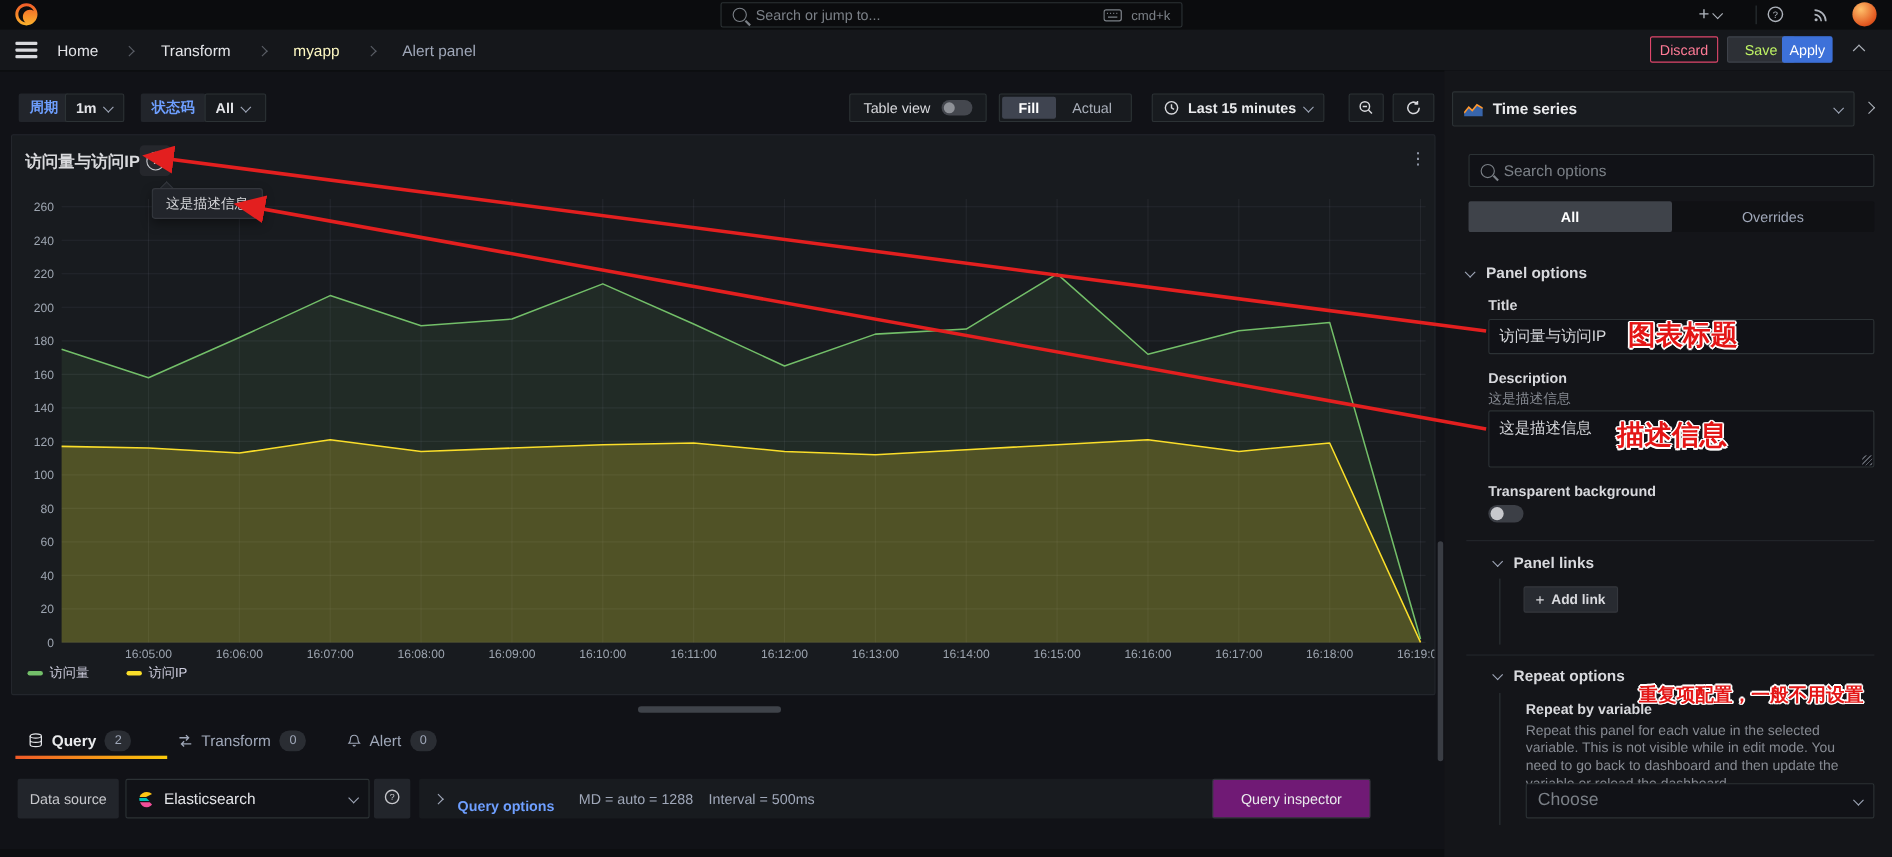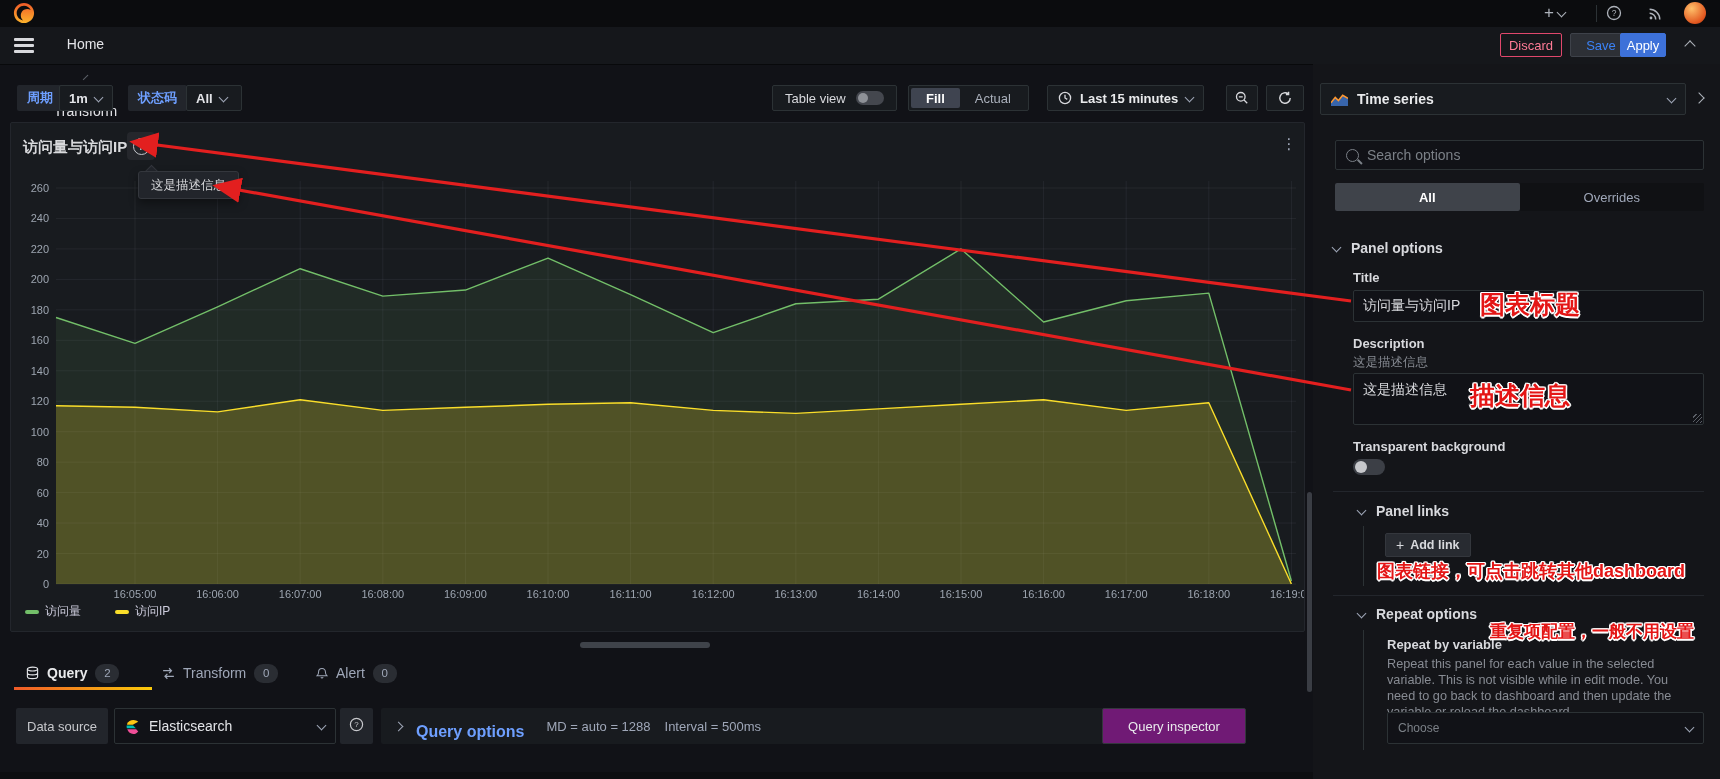--- a/index.html
+++ b/index.html
@@ -41,20 +41,33 @@
       <defs>
           <linearGradient id="glg" x1="0" y1="1" x2="0" y2="0">
         <stop offset="0" stop-color="#fcb32c"></stop>
             <stop offset="1" stop-color="#f05a28"></stop>
           </linearGradient>
         </defs>
       <path fill="url(#glg)" d="M12 1C5.9 1 1 5.9 1 12s4.9 11 11 11 11-4.9 11-11S18.1 1 12 1zm0 19c-4.4 0-8-3.6-8-8s3.6-8 8-8c3.2 0 6 1.9 7.3 4.7-1.1-.7-2.4-1.1-3.8-1.1-3.9 0-7 3.1-7 7 0 1.9.8 3.7 2 5-.2.1 1.7.4 1.5.4z"></path>
     </svg>
   </div>
 
+  <div class="abs flex input-like" style="left:655px;top:2px;width:420px;height:23px;background:#0b0c0e;padding:0 10px;gap:8px;cursor:text;">
+    <span style="width:11px;height:11px;border:1.5px solid #7b8087;border-radius:50%;position:relative;flex:none;">
+      <span style="position:absolute;width:6px;height:1.5px;background:#7b8087;transform:rotate(45deg);right:-5px;bottom:-2px;"></span>
+    </span>
+    <span class="faint" style="flex:1;font-size:13px;">Search or jump to...</span>
+    <span style="display:inline-flex;">
+      <svg width="17" height="12" viewBox="0 0 18 12">
+          <rect x=".7" y=".7" width="16.6" height="10.6" rx="2" fill="none" stroke="#7b8087" stroke-width="1.2"></rect>
+          <path d="M3.5 4h1M6.5 4h1M9.5 4h1M12.5 4h1M4.5 7.7h9" stroke="#7b8087" stroke-width="1.2"></path>
+        </svg>
+    </span>
+    <span class="faint" style="font-size:12px;">cmd+k</span>
+  </div>
 
   <div class="abs flex" style="left:1544px;top:4px;gap:4px;color:#aeb3bb;cursor:pointer;">
     <span style="font-size:17px;line-height:18px;">+</span>
     <span class="chv down"></span>
   </div>
   <div class="abs" style="left:1596px;top:5px;width:1px;height:17px;background:#2c3235;"></div>
   <div class="abs" style="left:1606px;top:5px;cursor:pointer;color:#aeb3bb;">
     <span>
       <svg width="16" height="16" viewBox="0 0 16 16">
           <circle cx="8" cy="8" r="6.5" fill="none" stroke="currentColor" stroke-width="1.3"></circle>
@@ -75,32 +88,32 @@
   <div class="abs" style="left:0;top:27px;width:1720px;height:37px;background:#15171b;border-bottom:1px solid #08090b;"></div>
 
   <div class="abs" style="left:14px;top:38px;width:22px;height:16px;cursor:pointer;">
     <span style="display:block;">
       <span style="display:block;width:20px;height:2.5px;background:#d8d9dd;margin:0 0 3.5px 0;border-radius:1px;"></span>
       <span style="display:block;width:20px;height:2.5px;background:#d8d9dd;margin:0 0 3.5px 0;border-radius:1px;"></span>
       <span style="display:block;width:20px;height:2.5px;background:#d8d9dd;border-radius:1px;"></span>
     </span>
   </div>
 
-  <div class="abs flex" style="left:52px;top:36px;height:20px;gap:25px;font-size:14px;flex-direction:column;">
+  <div class="abs flex" style="left:52px;top:36px;height:20px;gap:25px;font-size:14px;">
     <span style="color:#e3e4e8;cursor:pointer;">Home</span>
     <span class="chv right" style="color:#5a5e66;"></span>
     <span style="color:#e3e4e8;cursor:pointer;">Transform</span>
     <span class="chv right" style="color:#5a5e66;"></span>
     <span style="color:#fef9c3;cursor:pointer;">myapp</span>
     <span class="chv right" style="color:#5a5e66;"></span>
     <span class="dim">Alert panel</span>
   </div>
 
   <button class="abs btnish" style="left:1500px;top:33px;width:62px;height:24px;background:transparent;border:1px solid #e0476c;color:#ff7b96;font-size:13px;">Discard</button>
-  <button class="abs btnish" style="left:1570px;top:33px;width:62px;height:24px;background:#2d3036;border:1px solid #3e424a;color:#3b82f6;font-size:13px;">Save</button>
+  <button class="abs btnish" style="left:1570px;top:33px;width:62px;height:24px;background:#2d3036;border:1px solid #3e424a;color:#bef264;font-size:13px;">Save</button>
   <button class="abs btnish" style="left:1620px;top:33px;width:46px;height:24px;background:#3d71d9;border:1px solid #3d71d9;color:#ffffff;font-size:13px;">Apply</button>
   <div class="abs" style="left:1686px;top:38px;cursor:pointer;color:#aeb3bb;">
     <span class="chv up" style="width:7px;height:7px;"></span>
   </div>
 
   <div class="abs flex chip" style="left:17px;top:85px;height:26px;padding:0 10px;color:#6e9fff;font-weight:bold;font-size:13px;">周期</div>
   <div class="abs flex input-like" style="left:59px;top:85px;height:26px;width:54px;padding:0 9px;gap:7px;cursor:pointer;background:#181b1f;">
     <span style="color:#e3e4e8;font-weight:600;">1m</span>
     <span class="chv down" style="color:#9fa7b8;"></span>
   </div>
@@ -289,21 +302,21 @@
   <div class="abs btnish chip" style="left:340px;top:708px;width:33px;height:36px;color:#c7c8cc;">
     <span>
       <svg width="15" height="15" viewBox="0 0 16 16">
           <circle cx="8" cy="8" r="6.5" fill="none" stroke="currentColor" stroke-width="1.3"></circle>
           <text x="8" y="11" text-anchor="middle" font-size="8.5" fill="currentColor">?</text>
         </svg>
     </span>
   </div>
   <div class="abs flex" style="left:381px;top:708px;width:706px;height:36px;background:#181b1f;border-radius:2px;padding:0 14px;gap:14px;">
     <span class="chv right" style="color:#9fa7b8;cursor:pointer;"></span>
-    <span class="blue" style="font-size:16px;font-weight:600;cursor:pointer;margin-top:12px;">Query options</span>
+    <span class="blue" style="font-size:13px;font-weight:600;cursor:pointer;margin-top:12px;">Query options</span>
     <span class="dim" style="font-size:13px;margin-left:8px;">MD = auto = 1288</span>
     <span class="dim" style="font-size:13px;">Interval = 500ms</span>
   </div>
   <button class="abs btnish" style="left:1102px;top:708px;width:144px;height:36px;background:#701a75;border:1px solid #34373d;color:#e9eaec;font-size:13px;">Query inspector</button>
 
   <div class="abs" style="left:0;top:772px;width:1720px;height:7px;background:#0d0e11;"></div>
 
   <div class="abs" style="left:1313px;top:64px;width:407px;height:715px;background:#141519;"></div>
   <div class="abs" style="left:1307px;top:492px;width:5px;height:200px;background:#3a3d44;border-radius:3px;cursor:grab;"></div>
 
@@ -370,31 +383,30 @@
   <div class="abs hline" style="left:1333px;top:595px;width:371px;"></div>
 
   <div class="abs flex" style="left:1358px;top:606px;gap:11px;cursor:pointer;">
     <span class="chv down" style="color:#9fa7b8;"></span>
     <span class="seclabel">Repeat options</span>
   </div>
   <div class="abs" style="left:1363px;top:630px;width:1px;height:120px;background:#2c3235;"></div>
   <div class="abs" style="left:1387px;top:637px;font-size:13px;font-weight:bold;color:#d8d9dd;">Repeat by variable</div>
   <div class="abs" style="left:1387px;top:656px;width:312px;font-size:12.7px;line-height:16px;color:#878b93;">Repeat this panel for each value in the selected variable. This is not visible while in edit mode. You need to go back to dashboard and then update the variable or reload the dashboard.</div>
   <div class="abs flex input-like" style="left:1387px;top:712px;width:317px;height:32px;padding:0 10px;cursor:pointer;">
-    <span class="faint" style="font-size:12px;flex:1;">Choose</span>
+    <span class="faint" style="font-size:16px;flex:1;">Choose</span>
     <span class="chv down" style="color:#9fa7b8;"></span>
   </div>
 
   <svg class="abs" width="1720" height="779" viewBox="0 0 1720 779" style="left:0;top:0;pointer-events:none;z-index:50;">
     <defs>
       <marker id="arrh" markerWidth="9" markerHeight="8" refX="7.5" refY="4" orient="auto">
         <path d="M0,0 L9,4 L0,8 z" fill="#e31f1f"></path>
       </marker>
     </defs>
     <line x1="1351" y1="301" x2="134" y2="142" stroke="#e31f1f" stroke-width="3.2" marker-end="url(#arrh)"></line>
     <line x1="1351" y1="390" x2="217" y2="186" stroke="#e31f1f" stroke-width="3.2" marker-end="url(#arrh)"></line>
   </svg>
   <div class="red-note" style="left:1480px;top:288px;font-size:25px;">图表标题</div>
   <div class="red-note" style="left:1470px;top:379px;font-size:25px;">描述信息</div>
-  <div class="red-note" style="left:1377px;top:559px;font-size:18px;">图表链接，可点击跳转其他dashboard</div>
   <div class="red-note" style="left:1490px;top:620px;font-size:17px;">重复项配置，一般不用设置</div>
 
 </div>
 
 </body></html>

